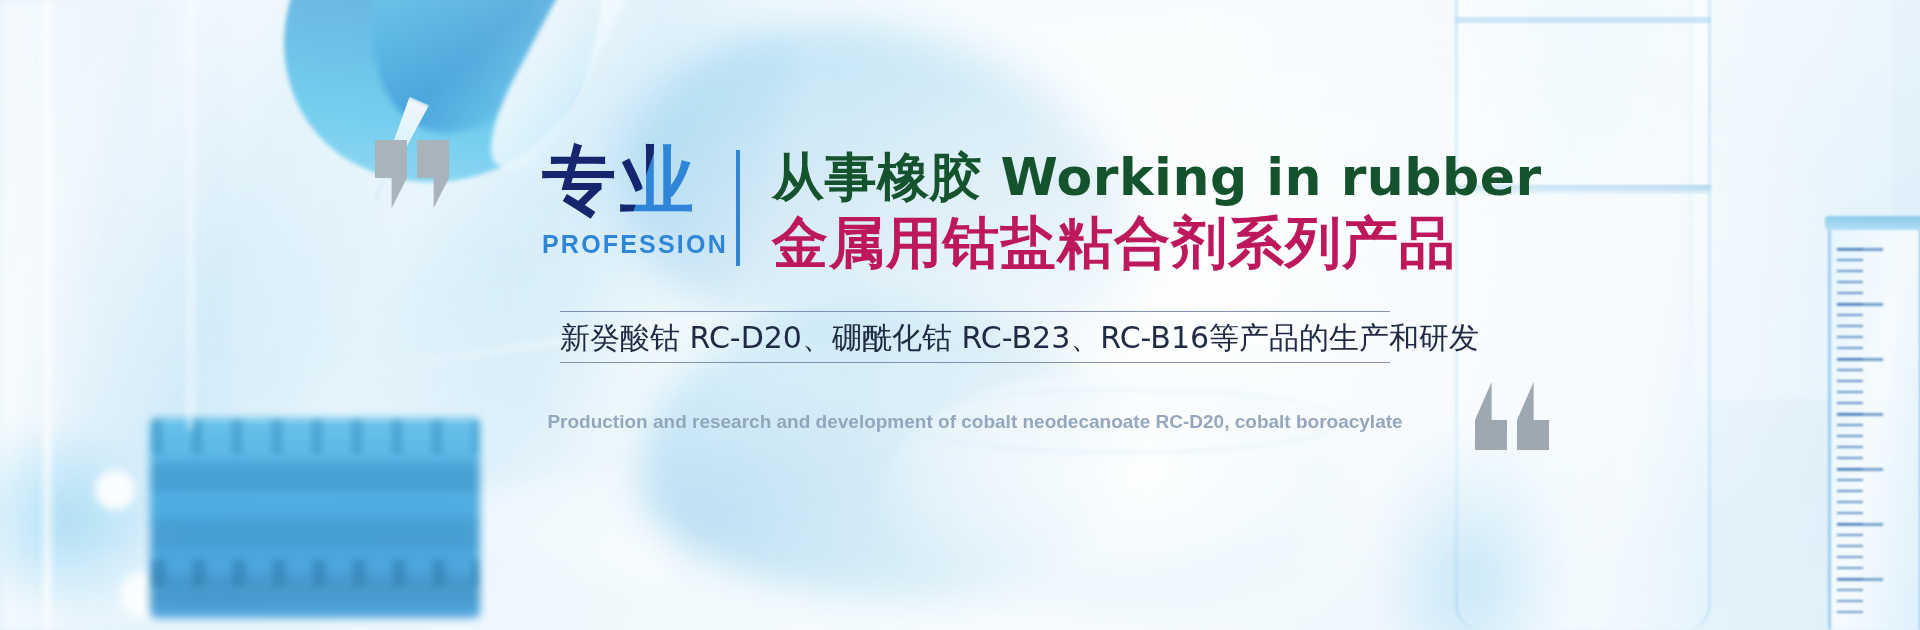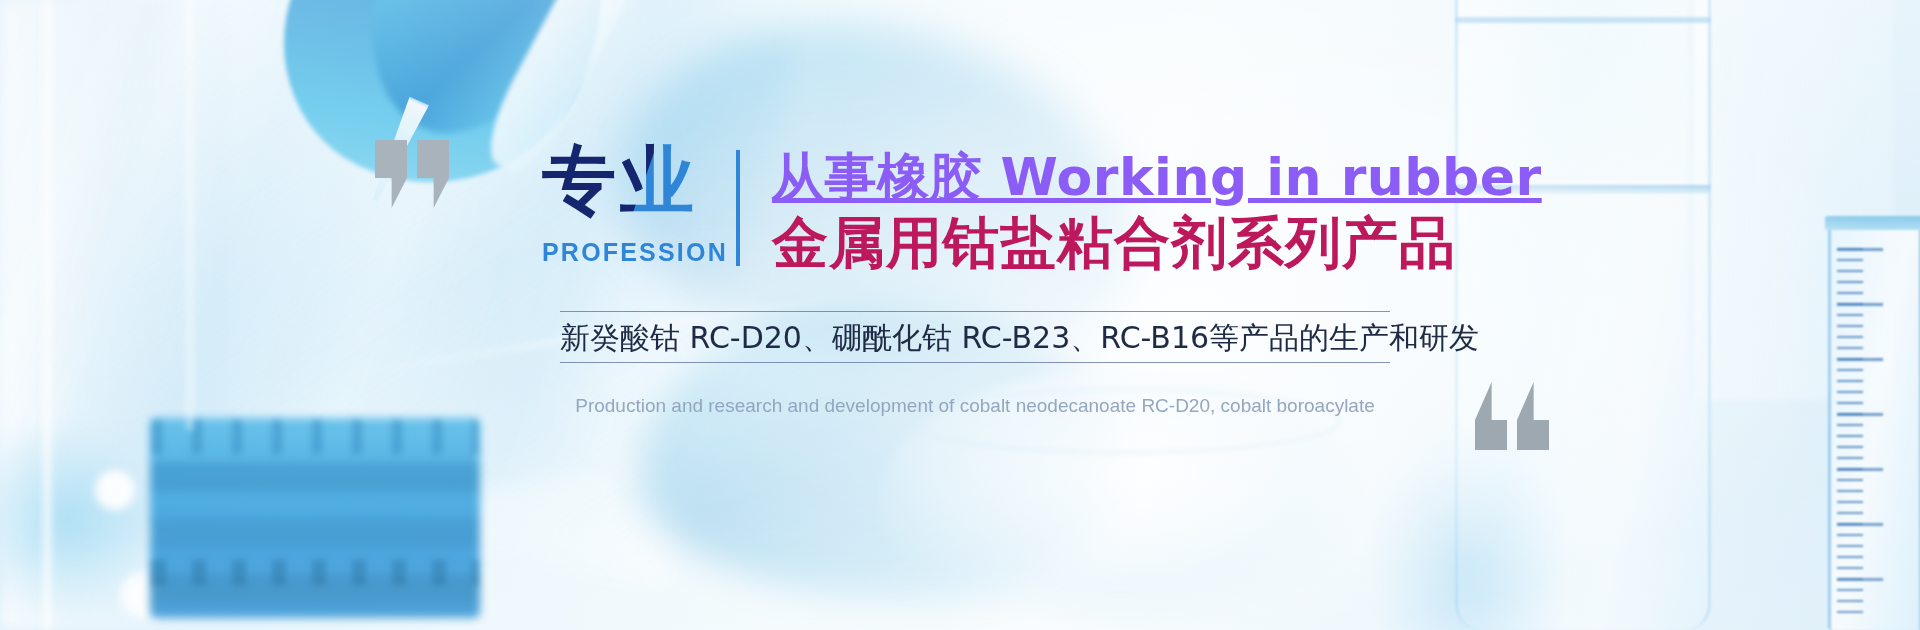--- a/index.html
+++ b/index.html
@@ -227,52 +227,52 @@
   .logo-cn .z2{
     position:absolute;left:78px;top:0;font-size:74px;line-height:80px;font-weight:700;
     color:#2f86d8;font-family:"DejaVu Sans","Liberation Sans",sans-serif;
   }
   .logo-cn .z2s{
     position:absolute;left:78px;top:0;font-size:74px;line-height:80px;font-weight:700;
     color:#16266e;font-family:"DejaVu Sans","Liberation Sans",sans-serif;
     clip-path:polygon(0 0,52% 0,14% 100%,0 100%);
   }
   .logo-en{
-    margin-top:14px;font-size:25px;font-weight:700;color:#2f86d8;
+    margin-top:6px;font-size:25px;font-weight:700;color:#2f86d8;
     letter-spacing:2.2px;font-family:"Liberation Sans",sans-serif;
   }
 
   .vbar{position:absolute;left:736px;top:150px;width:4px;height:116px;background:#2f86d8;}
 
   .h-line1{
     position:absolute;left:772px;top:146px;
-    font-size:52px;line-height:62px;font-weight:700;color:#8b5cf6;
+    font-size:52px;line-height:62px;font-weight:700;color:#14532d;
     font-family:"DejaVu Sans","Liberation Sans",sans-serif;
-    white-space:nowrap;letter-spacing:.5px;text-decoration:underline;
+    white-space:nowrap;letter-spacing:.5px;
   }
   .h-line2{
     position:absolute;left:772px;top:212px;
     font-size:56px;line-height:62px;font-weight:700;color:#be185d;
     font-family:"DejaVu Sans","Liberation Sans",sans-serif;
     white-space:nowrap;letter-spacing:1px;
   }
 
   .rule{position:absolute;height:1px;background:#6e7fa8;opacity:.85;}
   .rule-top{left:560px;top:311px;width:830px;}
   .rule-bot{left:560px;top:362px;width:830px;}
 
   .sub-cn{
     position:absolute;left:560px;top:316px;width:830px;text-align:left;
     font-size:30px;line-height:44px;color:#1f2a44;font-weight:400;
     font-family:"DejaVu Sans","Liberation Sans",sans-serif;white-space:nowrap;
   }
 
   .sub-en{
-    position:absolute;left:540px;top:392px;width:870px;text-align:center;
-    font-size:19px;line-height:27px;color:#8fa3bb;font-weight:400;
+    position:absolute;left:540px;top:408px;width:870px;text-align:center;
+    font-size:19px;line-height:27px;color:#8fa3bb;font-weight:700;
     font-family:"Liberation Sans",sans-serif;opacity:.95;
   }
 </style>
 </head>
 <body>
 
 <div id="banner">
 
   <div class="bg-layer bg-base"></div>
   <div class="bg-layer bg-leftglow"></div>

